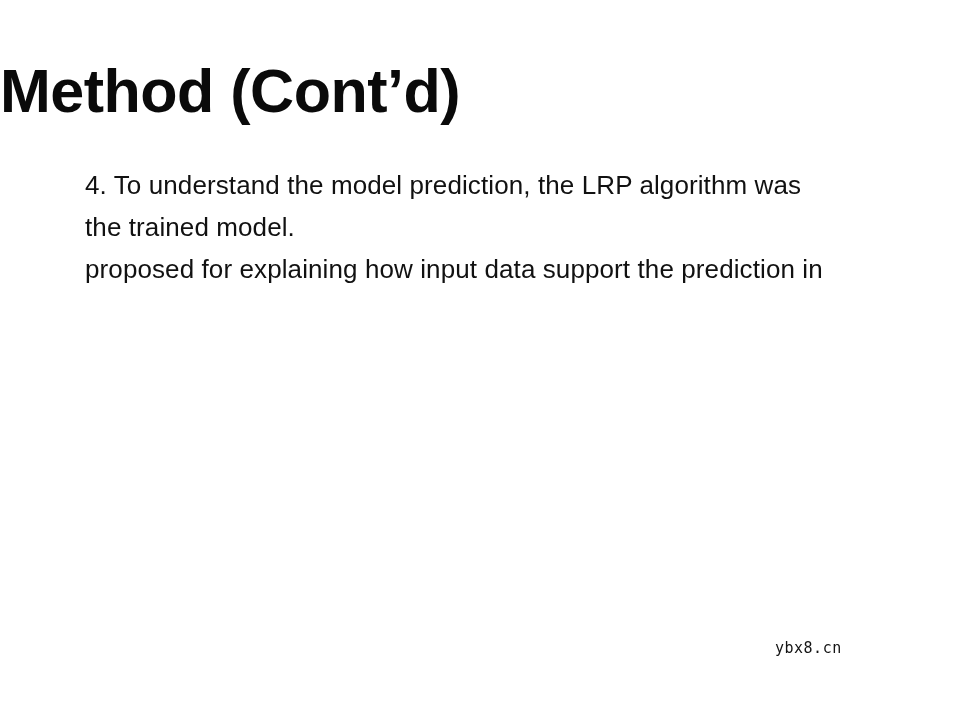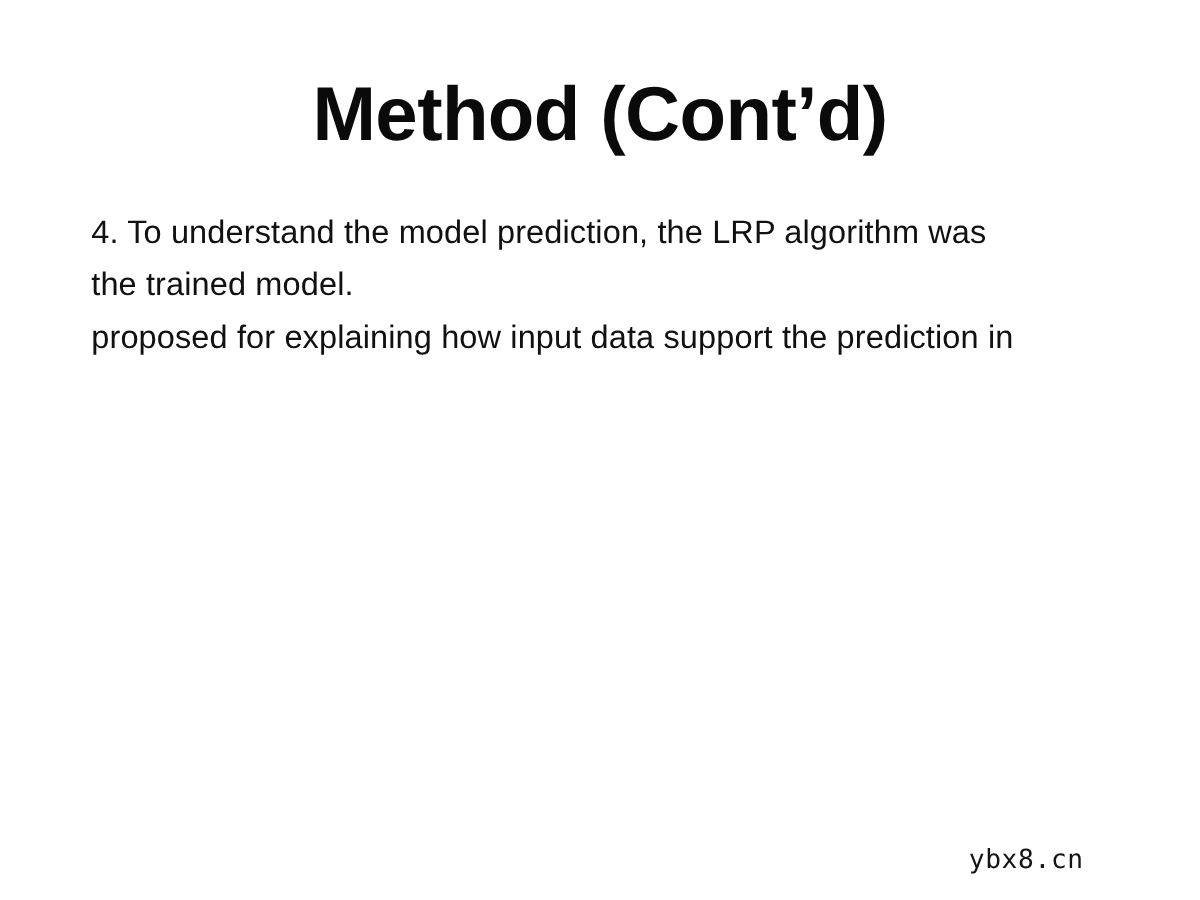--- a/index.html
+++ b/index.html
@@ -17,50 +17,49 @@
     position: relative;
     width: 960px;
     height: 720px;
     background: #ffffff;
   }
   .slide-title {
     position: absolute;
     left: 0;
     top: 58px;
     width: 960px;
-    text-align: center;
     font-family: "Liberation Sans", sans-serif;
     font-weight: bold;
     font-size: 61px;
     line-height: 66px;
     letter-spacing: -0.5px;
     color: #0a0a0a;
     white-space: nowrap;
   }
   .body-block {
     position: absolute;
-    left: 73px;
+    left: 85px;
     top: 164px;
     width: 840px;
   }
   .body-line {
     font-family: "Liberation Sans", sans-serif;
     font-weight: normal;
     font-size: 26px;
     line-height: 42px;
     color: #111111;
     white-space: nowrap;
     letter-spacing: 0.1px;
   }
   .watermark {
     position: absolute;
     left: 775px;
-    top: 679px;
+    top: 640px;
     font-family: "DejaVu Sans Mono", "Liberation Mono", monospace;
-    font-size: 21px;
+    font-size: 15px;
     line-height: 17px;
     letter-spacing: 0.5px;
     color: #141414;
     white-space: nowrap;
   }
 </style>
 </head>
 <body>
 
 <div class="slide">

